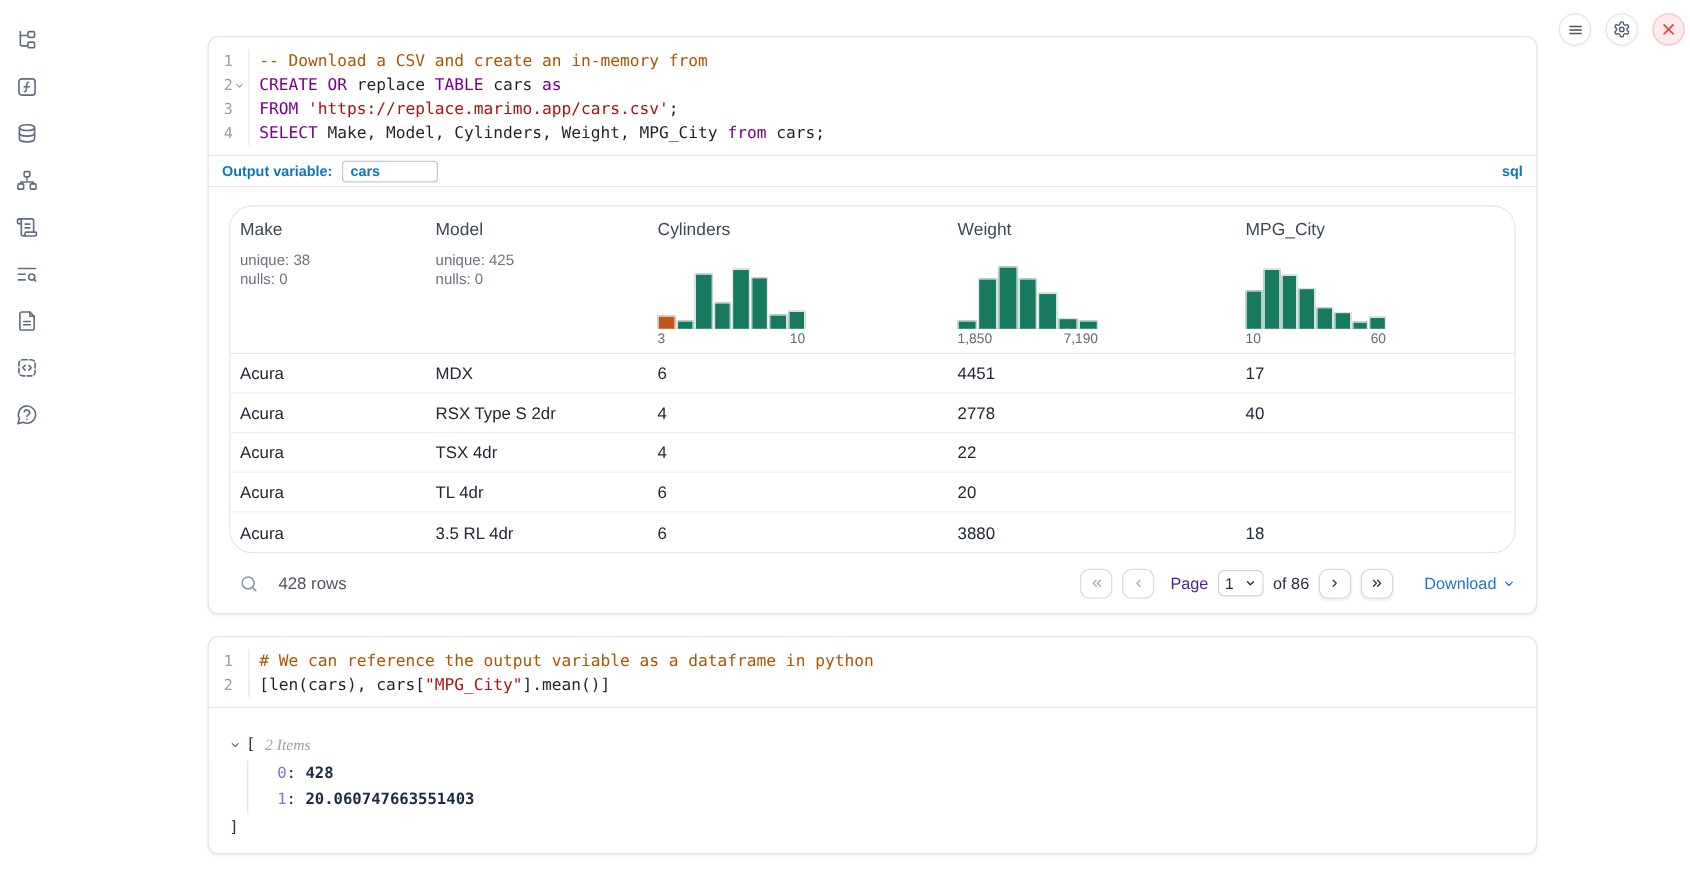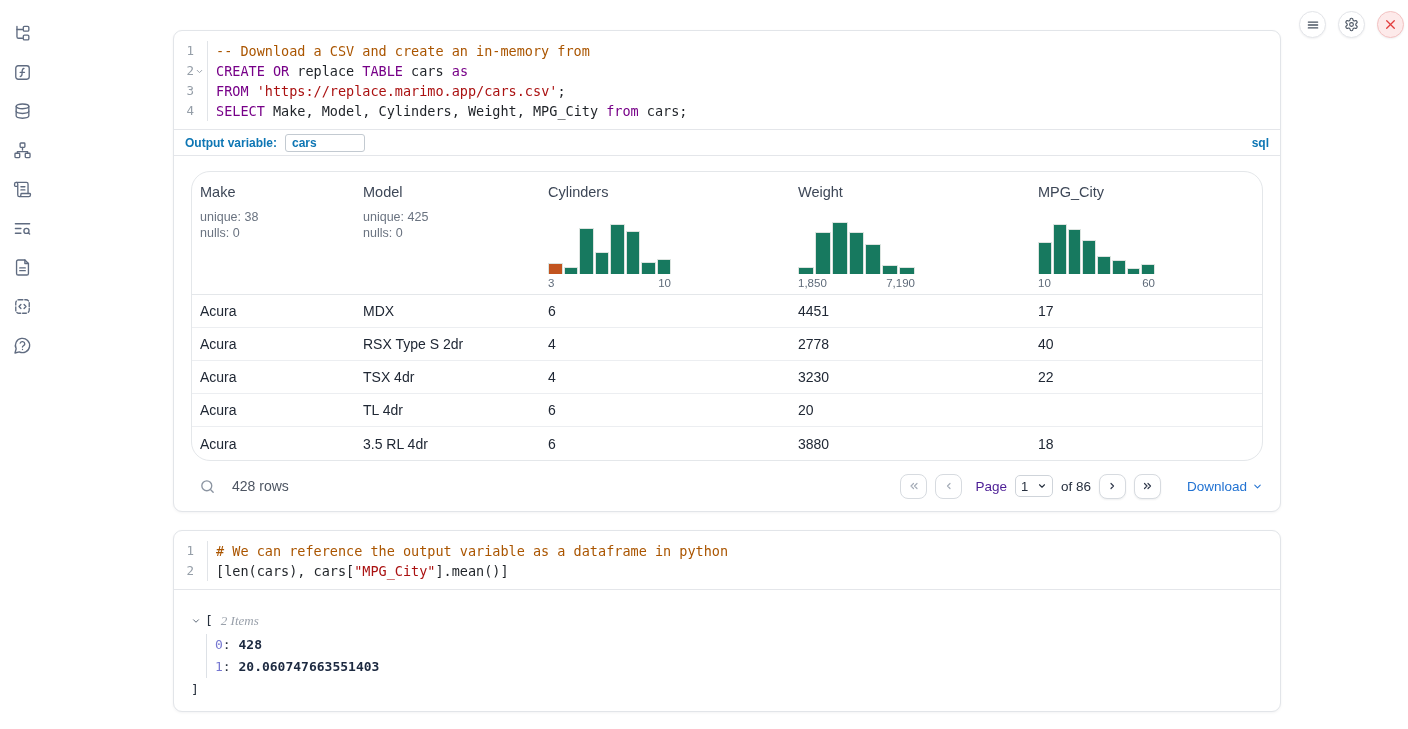--- a/index.html
+++ b/index.html
@@ -89,21 +89,21 @@
     display:flex; align-items:center; gap:5px; font-size:13.5px; color:#2172d2;
     font-family:"Liberation Sans", sans-serif; }
 
   
   .py-output { border-top:1px solid #e4e6ea; padding:22px 17px 14px 17px;
     font-family:"DejaVu Sans Mono", monospace; font-size:13px; color:#27303d; }
   .tree-line1 { display:flex; align-items:center; line-height:18px; }
   .tree-caret { color:#5f6b7a; margin-right:4px; cursor:pointer; }
   .bracket { color:#27303d; }
   .items-label { margin-left:8px; font-style:italic; color:#9aa1ab;font-family:Liberation Serif, serif; }
-  .tree-children { margin:4px 0 2px 15px; border-left:1px solid #dde1e6; padding-left:8px; }
+  .tree-children { margin:4px 0 2px 15px; border-left:1px solid #dde1e6; padding-left:24px; }
   .tree-entry { line-height:22px; }
   .tree-key { color:#7577d1; }
   .tree-colon { color:#27303d; }
   .tree-val { color:#1c2940; font-weight:bold; }
   .close-bracket { line-height:20px; }
 </style>
 </head>
 <body>
 
 <div class="sidebar">
@@ -333,21 +333,20 @@
             <div class="td">Acura</div>
             <div class="td">RSX Type S 2dr</div>
             <div class="td">4</div>
             <div class="td">2778</div>
             <div class="td">40</div>
           </div>
           <div class="tr">
             <div class="td">Acura</div>
             <div class="td">TSX 4dr</div>
             <div class="td">4</div>
-            <div class="td">3230</div>
             <div class="td">22</div>
           </div>
           <div class="tr">
             <div class="td">Acura</div>
             <div class="td">TL 4dr</div>
             <div class="td">6</div>
             <div class="td">20</div>
           </div>
           <div class="tr">
             <div class="td">Acura</div>

